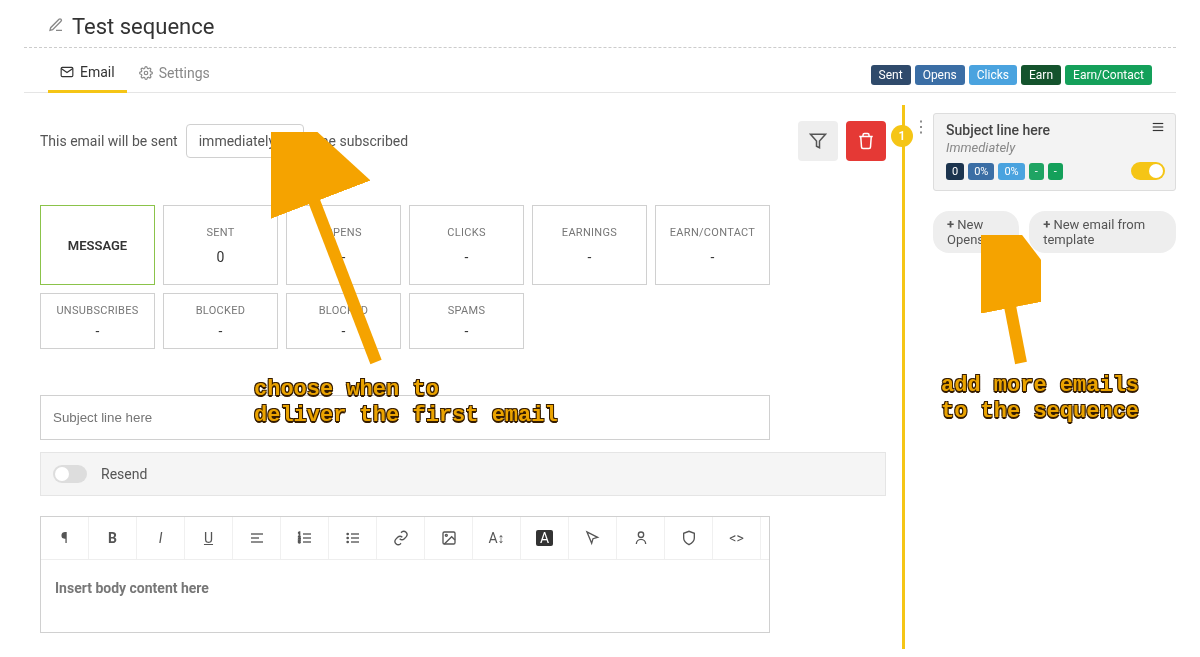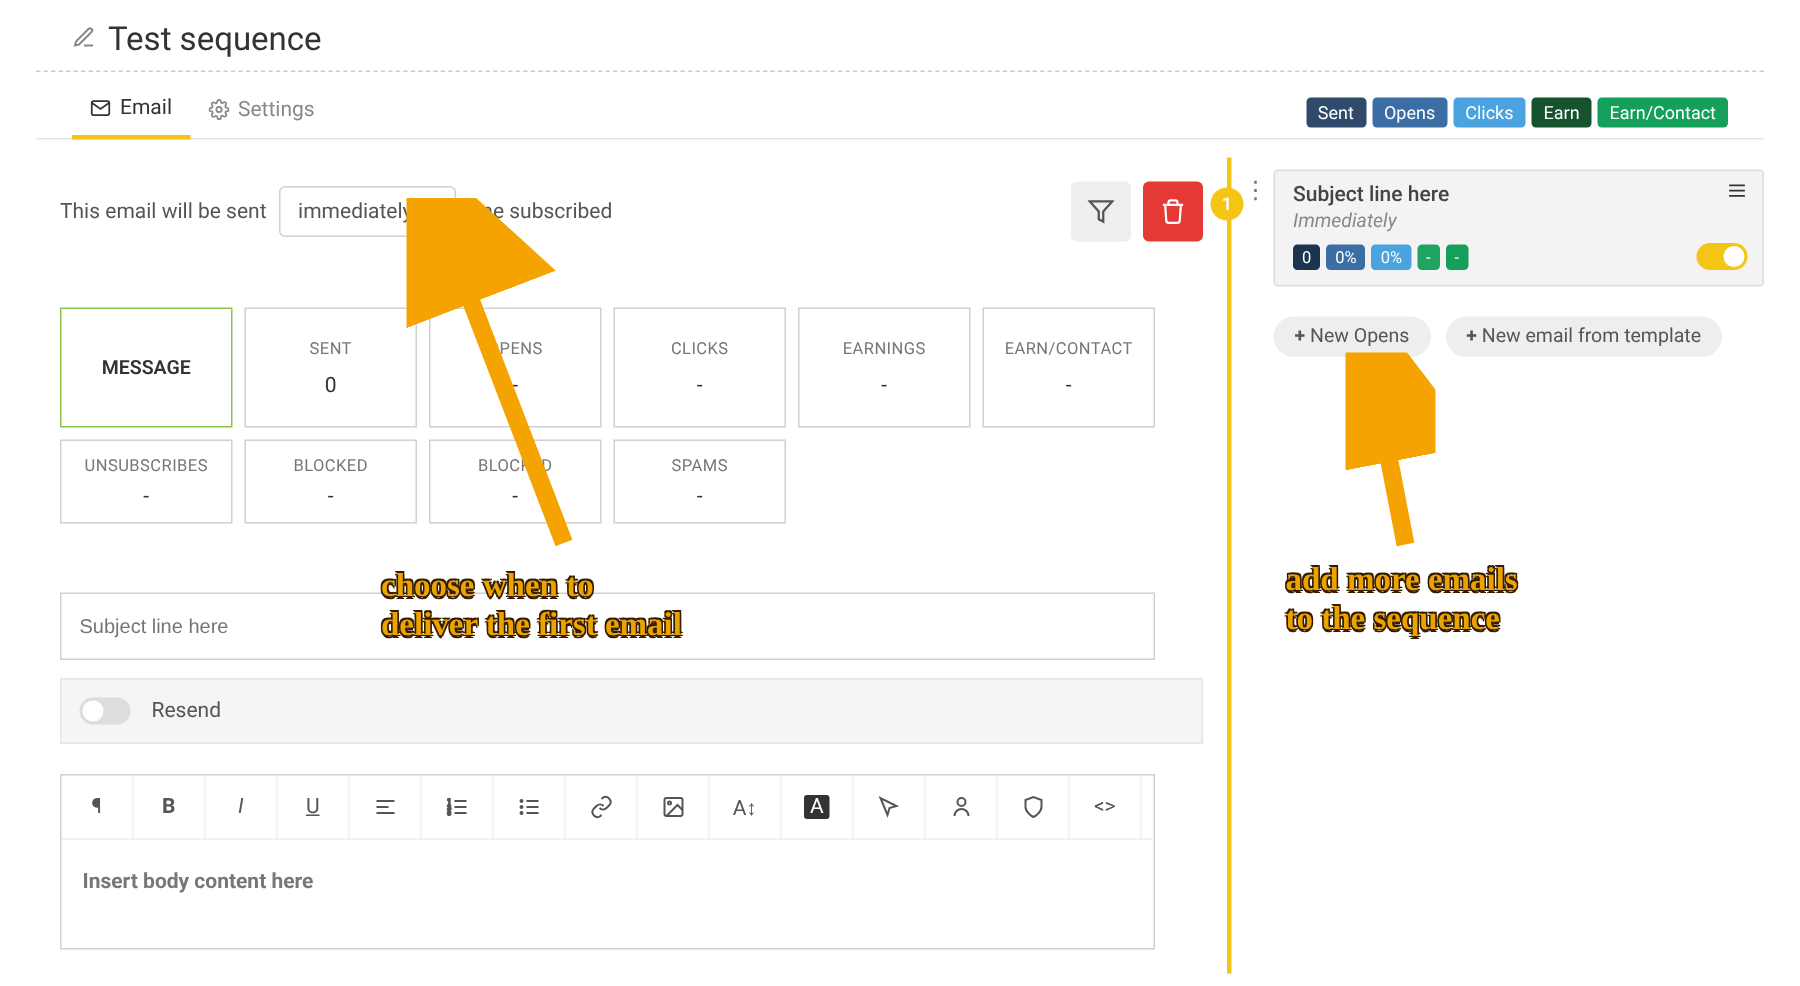--- a/index.html
+++ b/index.html
@@ -38,21 +38,21 @@
   .stats-grid { display: flex; flex-wrap: wrap; gap: 8px; margin-top: 44px; width: 740px; }
   .stat-card { width: 115px; height: 80px; border: 1px solid #d0d0d0; display: flex; flex-direction: column; align-items: center; justify-content: center; font-size: 12px; }
   .stat-card.msg { border-color: #8bc34a; font-weight: 600; font-size: 13px; }
   .stat-card .label { color: #777; font-size: 11px; margin-bottom: 10px; letter-spacing: 0.3px; }
   .stat-card .val { font-size: 14px; color: #333; }
   .stat-card.sm { height: 56px; }
   .stat-card.sm .label { margin-bottom: 6px; text-align: right; }
   
   .subject-input { margin-top: 46px; width: 730px; border: 1px solid #d0d0d0; padding: 14px 12px; color: #666; background: #fff; }
   
-  .resend-row { margin-top: 12px; width: 762px; border: 1px solid #e5e5e5; background: #f5f5f5; padding: 12px; display: flex; align-items: center; }
+  .resend-row { margin-top: 12px; width: 846px; border: 1px solid #e5e5e5; background: #f5f5f5; padding: 12px; display: flex; align-items: center; }
   .resend-row .switch { width: 34px; height: 18px; background: #ddd; border-radius: 10px; position: relative; margin-right: 14px; cursor: pointer; }
   .resend-row .switch::after { content:''; position: absolute; width: 14px; height: 14px; background: #fff; border-radius: 50%; top: 2px; left: 2px; }
   .resend-row .lbl { color: #555; }
   
   .editor { margin-top: 20px; width: 730px; border: 1px solid #d0d0d0; }
   .toolbar { display: flex; border-bottom: 1px solid #eee; }
   .toolbar .tbtn { width: 48px; height: 42px; display: flex; align-items: center; justify-content: center; color: #555; cursor: pointer; border-right: 1px solid #f0f0f0; }
   .editor .body { padding: 20px 14px 36px; color: #777; font-weight: bold; }
   
   .right { width: 380px; padding: 8px 0 8px 14px; position: relative; }
@@ -68,21 +68,21 @@
   .chip.c1 { background: #3b6ea5; }
   .chip.c2 { background: #4aa3df; }
   .chip.c3 { background: #1fa463; }
   .chip.c4 { background: #14a05a; }
   .card .bigswitch { position: absolute; right: 10px; bottom: 10px; width: 34px; height: 18px; background: #f5c516; border-radius: 10px; cursor: pointer; }
   .card .bigswitch::after { content:''; position: absolute; width: 14px; height: 14px; background: #fff; border-radius: 50%; top: 2px; right: 2px; }
   
   .addrow { display: flex; gap: 10px; margin: 20px 0 0 14px; }
   .addrow .abtn { background: #eee; border-radius: 16px; padding: 6px 14px; color: #555; font-size: 13px; cursor: pointer; }
   
-  .annotation { position: absolute; font-family: Liberation Serif, serif; font-size: 22px; font-weight: 700; color: #eaa300; z-index: 50; line-height: 1.2; pointer-events: none; text-shadow: -1px -1px 0 #351c00, 1px -1px 0 #351c00, -1px 1px 0 #351c00, 1px 1px 0 #351c00, 0 2px 0 #351c00; }
+  .annotation { position: absolute; font-family: Liberation Mono, monospace; font-size: 22px; font-weight: 700; color: #eaa300; z-index: 50; line-height: 1.2; pointer-events: none; text-shadow: -1px -1px 0 #351c00, 1px -1px 0 #351c00, -1px 1px 0 #351c00, 1px 1px 0 #351c00, 0 2px 0 #351c00; }
   .annotation-arrow { position: absolute; z-index: 49; pointer-events: none; }
 </style>
 </head>
 <body>
 
 <div class="header">
   <span class="pencil">
     <svg width="16" height="16" viewBox="0 0 24 24" fill="none" stroke="currentColor" stroke-width="2">
         <path d="M12 20h9M16.5 3.5a2.1 2.1 0 0 1 3 3L7 19l-4 1 1-4Z"></path>
       </svg>

